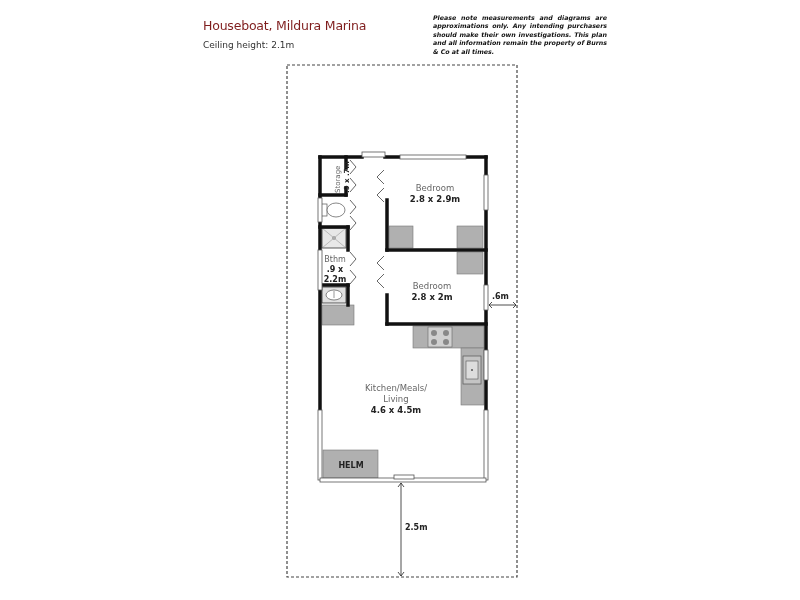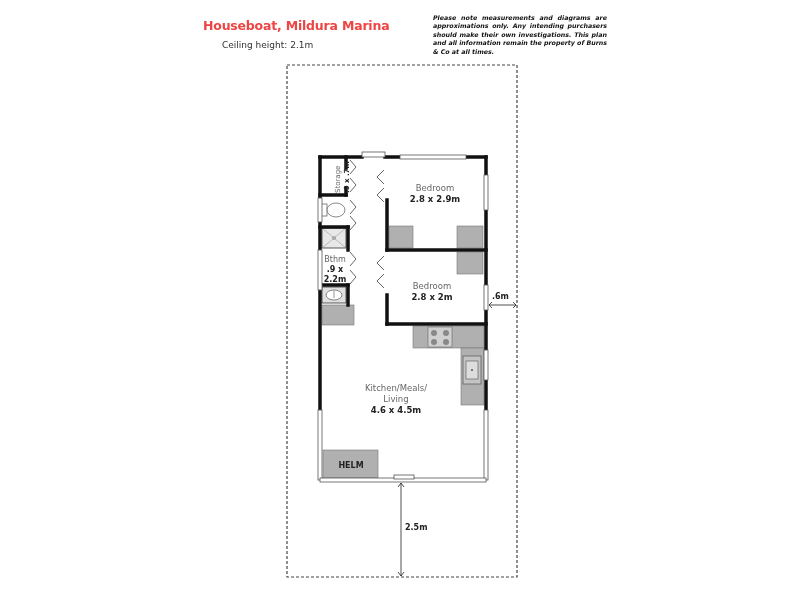--- a/index.html
+++ b/index.html
@@ -1,18 +1,18 @@
 <!DOCTYPE html>
 <html><head>
 <meta charset="utf-8">
 <style>
   html, body { margin: 0; padding: 0; background: #ffffff; }
   body { width: 800px; height: 600px; position: relative; overflow: hidden; font-family: "DejaVu Sans", sans-serif; }
-  .title { position: absolute; left: 203px; top: 18px; font-family: "DejaVu Sans", sans-serif; font-weight: bold; font-size: 12.5px; color: #ef4444; letter-spacing: -0.2px; }
-  .subtitle { position: absolute; left: 203px; top: 40px; font-size: 9px; color: #333; margin-left: 19px; }
+  .title { position: absolute; left: 203px; top: 18px; font-family: "DejaVu Sans", sans-serif; font-weight: normal; font-size: 12.5px; color: #7f1d1d; letter-spacing: -0.2px; }
+  .subtitle { position: absolute; left: 203px; top: 40px; font-size: 9px; color: #333; }
   .disclaimer { position: absolute; left: 433px; top: 14px; width: 174px; font-size: 6.3px; line-height: 8.4px; font-style: italic; font-weight: bold; color: #111; text-align: justify; }
   svg.plan { position: absolute; left: 0; top: 0; }
   .lbl { font-family: "DejaVu Sans", sans-serif; fill: #666; }
   .dim { font-family: "DejaVu Sans", sans-serif; font-weight: bold; fill: #222; }
 </style>
 </head>
 <body>
 
 <div class="title">Houseboat, Mildura Marina</div>
 <div class="subtitle">Ceiling height: 2.1m</div>

